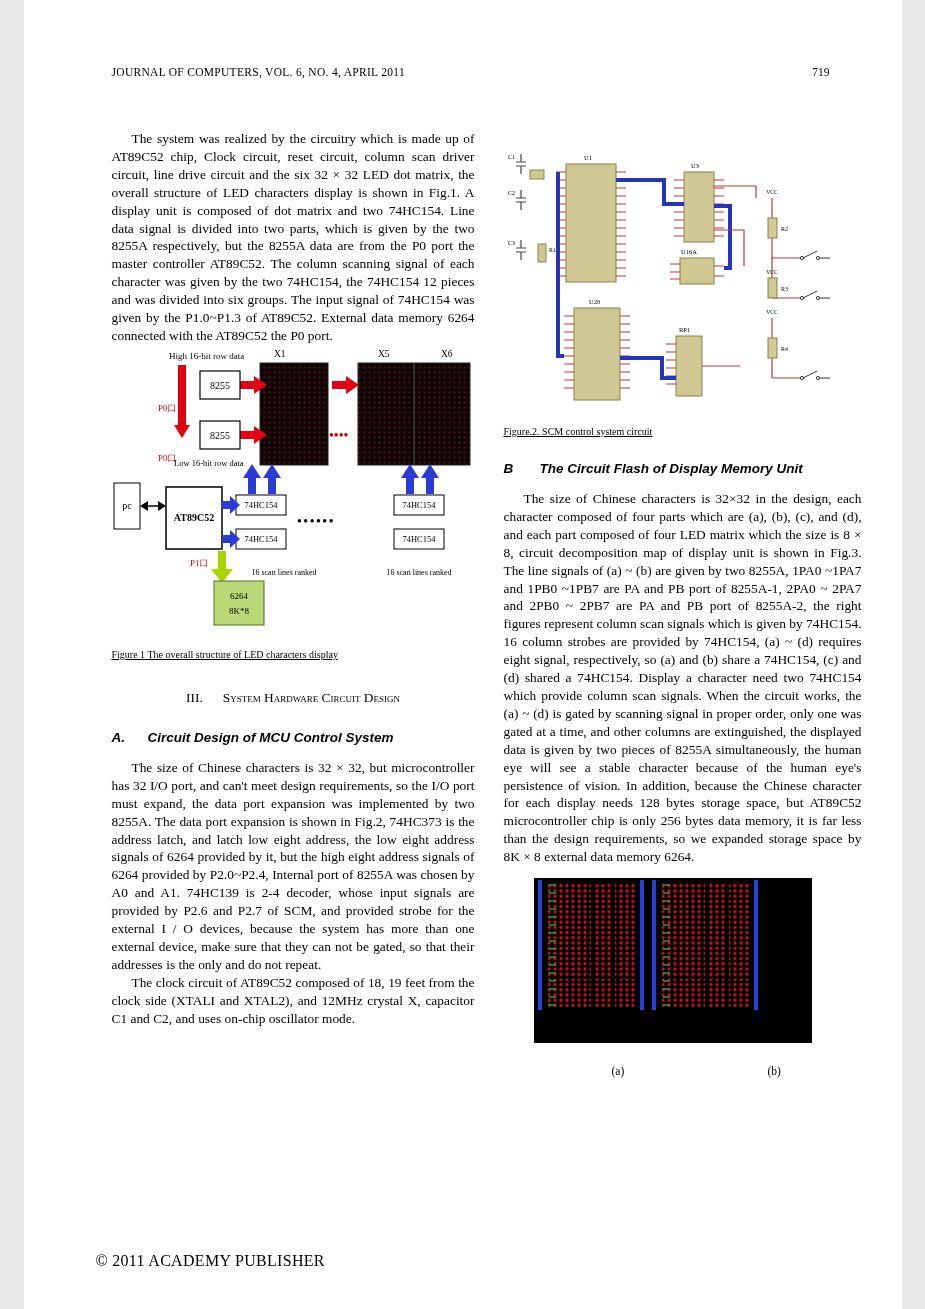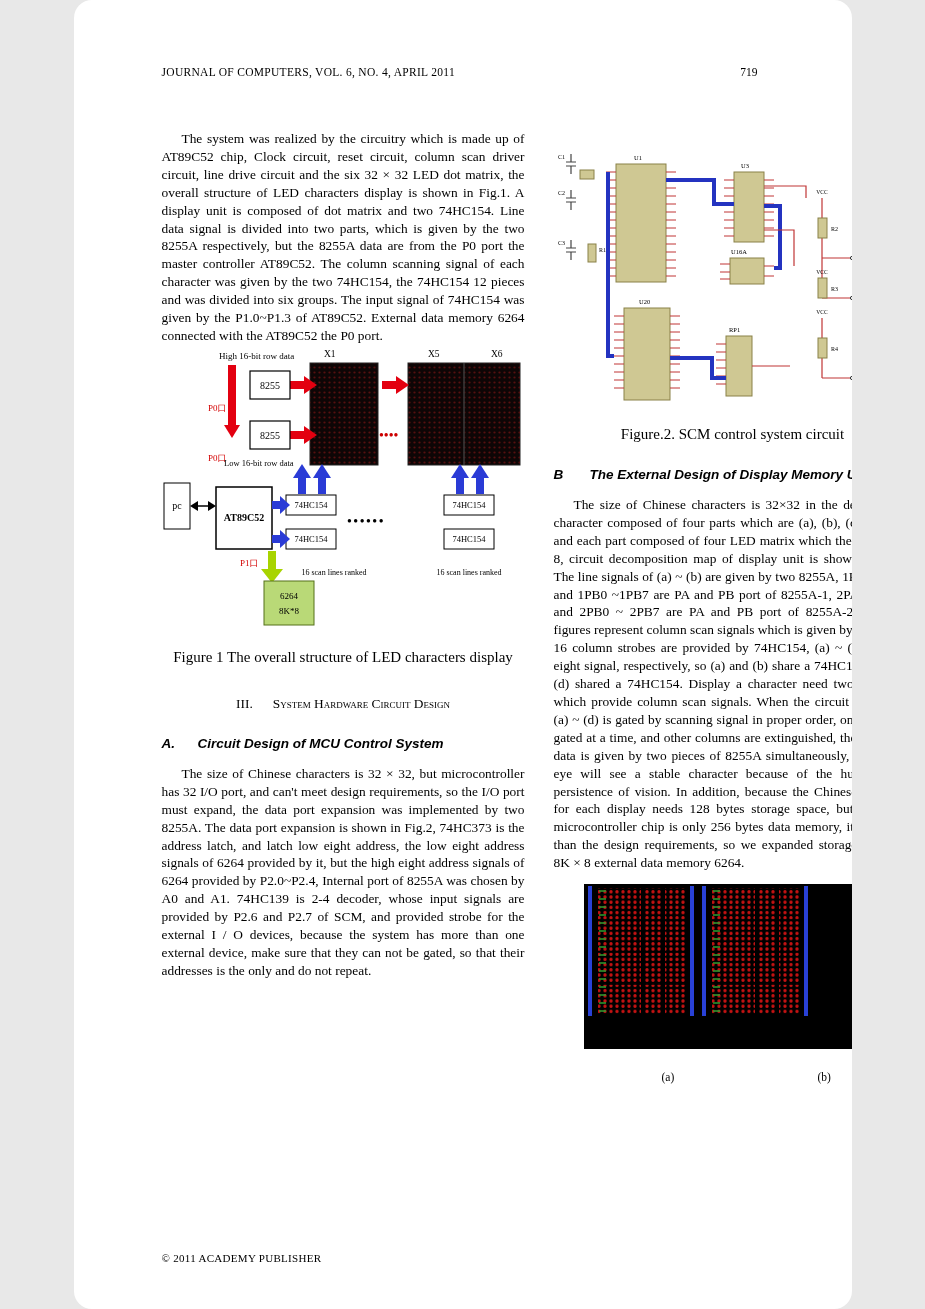--- a/index.html
+++ b/index.html
@@ -1,38 +1,38 @@
 <!DOCTYPE html>
 <html><head>
 <meta charset="utf-8">
 <style>
   html,body{margin:0;padding:0;background:#e8e8e8;}
-  .page{position:relative;width:778px;height:1309px;background:#ffffff;margin:0 auto;
-        font-family:"Liberation Serif", serif;color:#000;overflow:hidden;border-radius:18px;}
+  .page{position:relative;width:878px;height:1309px;background:#ffffff;margin:0 auto;
+        font-family:"Liberation Serif", serif;color:#000;overflow:hidden;}
   .hdr-left{position:absolute;left:88px;top:66px;font-size:11.5px;letter-spacing:.3px;}
-  .hdr-right{position:absolute;right:94px;top:66px;font-size:11.5px;}
+  .hdr-right{position:absolute;right:72px;top:66px;font-size:11.5px;}
   .col{position:absolute;top:130px;}
   .col-left{left:88px;width:363px;}
   .col-right{left:480px;width:358px;}
   p.body{margin:0;font-size:13.4px;line-height:17.9px;text-align:justify;}
   p.indent{text-indent:20px;}
   figure{margin:0;}
   .fig1{}
   .fig2{margin-top:16px;}
   .fig3{margin-top:12px;padding-left:30px;}
-  figcaption{text-align:center;font-size:15px;margin-top:8px;}
+  figcaption{font-size:10px;margin-top:8px;text-decoration:underline;}
   h3.section{margin:30px 0 0 0;text-align:center;font-size:13.4px;font-weight:normal;}
   h3.section .sc{font-variant:small-caps;margin-left:20px;}
   h4.sub{margin:24px 0 14px 0;font-weight:bold;font-style:italic;font-size:13.5px;
          font-family:"Liberation Sans", sans-serif;display:flex;}
   h4.sub .lbl{width:36px;flex:none;}
   .fig3-labels{position:relative;height:16px;margin-top:18px;font-size:11.5px;}
   .fig3-labels .la{position:absolute;left:78px;}
   .fig3-labels .lb{position:absolute;left:234px;}
-  .footer{position:absolute;left:88px;top:1252px;font-size:11px;letter-spacing:.3px;}
+  .footer{position:absolute;left:72px;top:1252px;font-size:16px;letter-spacing:.3px;}
   svg text{font-family:"Liberation Serif", serif;}
   .tiny{font-family:"Liberation Sans", sans-serif;}
 </style>
 </head>
 <body>
 
 <div class="page">
 
   <div class="hdr-left">JOURNAL OF COMPUTERS, VOL. 6, NO. 4, APRIL 2011</div>
   <div class="hdr-right">719</div>
@@ -149,20 +149,21 @@
     <h3 class="section">
       <span>III.</span><span class="sc">System Hardware Circuit Design</span>
     </h3>
 
     <h4 class="sub">
       <span class="lbl">A.</span>
       <span>Circuit Design of MCU Control System</span>
     </h4>
 
     <p class="body indent">The size of Chinese characters is 32 × 32, but microcontroller has 32 I/O port, and can't meet design requirements, so the I/O port must expand, the data port expansion was implemented by two 8255A. The data port expansion is shown in Fig.2, 74HC373 is the address latch, and latch low eight address, the low eight address signals of 6264 provided by it, but the high eight address signals of 6264 provided by P2.0~P2.4, Internal port of 8255A was chosen by A0 and A1. 74HC139 is 2-4 decoder, whose input signals are provided by P2.6 and P2.7 of SCM, and provided strobe for the external I / O devices, because the system has more than one external device, make sure that they can not be gated, so that their addresses is the only and do not repeat.</p>
+    <p class="body indent">The clock circuit of AT89C52 composed of 18, 19 feet from the clock side (XTALI and XTAL2), and 12MHz crystal X, capacitor C1 and C2, and uses on-chip oscillator mode.</p>
   </div>
 
   <div class="col col-right">
 
     <figure class="fig2">
       <svg width="358" height="268" viewBox="0 0 358 268" class="tiny">
         <rect x="0" y="0" width="358" height="268" fill="#ffffff"></rect>
 
         <g stroke="#444" stroke-width="1.2">
           <path d="M12 16H22M12 20H22M17 8V16M17 20V28"></path>
@@ -249,21 +250,21 @@
           <circle cx="298" cy="232" r="1.6"></circle>
             <circle cx="314" cy="232" r="1.6"></circle>
             <path d="M299 232L313 225M316 232H326"></path>
         </g>
       </svg>
       <figcaption>Figure.2. SCM control system circuit</figcaption>
     </figure>
 
     <h4 class="sub">
       <span class="lbl">B</span>
-      <span>The External Design of Display Memory Unit</span>
+      <span>The Circuit Flash of Display Memory Unit</span>
     </h4>
 
     <p class="body indent">The size of Chinese characters is 32×32 in the design, each character composed of four parts which are (a), (b), (c), and (d), and each part composed of four LED matrix which the size is 8 × 8, circuit decomposition map of display unit is shown in Fig.3. The line signals of (a) ~ (b) are given by two 8255A, 1PA0 ~1PA7 and 1PB0 ~1PB7 are PA and PB port of 8255A-1, 2PA0 ~ 2PA7 and 2PB0 ~ 2PB7 are PA and PB port of 8255A-2, the right figures represent column scan signals which is given by 74HC154. 16 column strobes are provided by 74HC154, (a) ~ (d) requires eight signal, respectively,  so (a) and (b) share a 74HC154, (c) and (d) shared a 74HC154. Display a character need two 74HC154 which provide column scan signals. When the circuit works, the (a) ~ (d) is gated by scanning signal in proper order, only one was gated at a time, and other columns are extinguished, the displayed data is given by two pieces of 8255A simultaneously, the human eye will see a stable character because of the human eye's persistence of vision. In addition, because the Chinese character for each display needs 128 bytes storage space, but AT89C52 microcontroller chip is only 256 bytes data memory, it is far less than the design requirements, so we expanded storage space by 8K × 8 external data memory 6264.</p>
 
     <figure class="fig3">
       <svg width="278" height="165" viewBox="0 0 278 165">
         <defs>
           <pattern id="led3" width="6" height="5.2" patternUnits="userSpaceOnUse">
             <circle cx="3" cy="2.6" r="1.7" fill="#c41212"></circle>
           </pattern>

